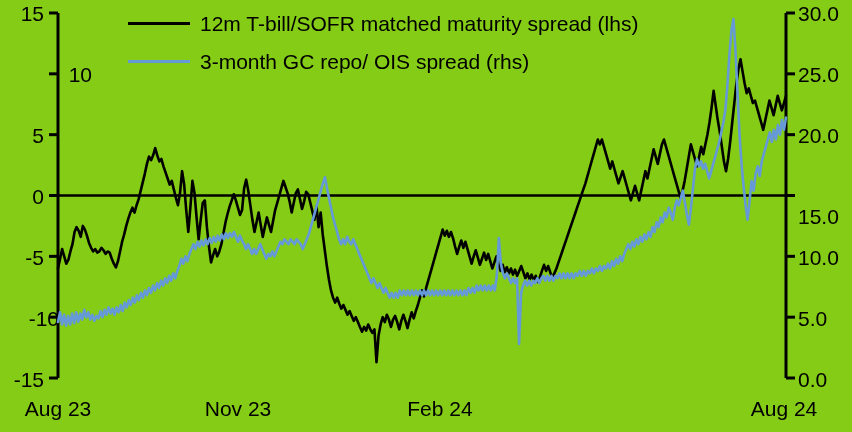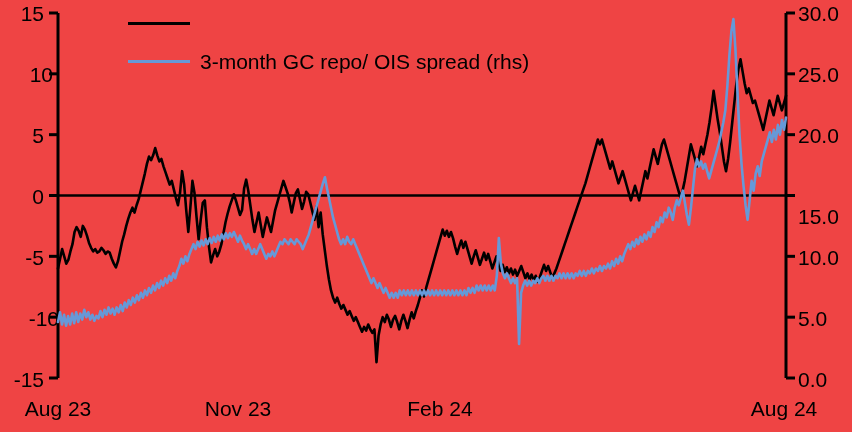--- a/index.html
+++ b/index.html
@@ -1,34 +1,34 @@
 <!DOCTYPE html>
 <html><head>
 <meta charset="utf-8">
 <style>
   html,body{margin:0;padding:0;background:#ffffff;}
   body{width:852px;height:432px;overflow:hidden;font-family:"Liberation Sans",sans-serif;}
-  #chart-root{position:relative;width:852px;height:432px;background:#ef4444;}
+  #chart-root{position:relative;width:852px;height:432px;background:#84cc16;}
   .tick-label{position:absolute;font-size:21px;color:#000;white-space:nowrap;line-height:1;}
   .ylabel-left{text-align:right;}
   .ylabel-right{text-align:left;}
   .xlabel{text-align:center;}
   .legend{position:absolute;left:128px;top:8px;}
   .legend-row{display:flex;align-items:center;height:30px;margin-bottom:8px;}
   .legend-swatch{width:62px;height:0;border-top-style:solid;margin-right:10px;}
   .legend-text{font-size:21px;color:#000;white-space:nowrap;line-height:1;}
   svg{position:absolute;left:0;top:0;}
 </style>
 </head>
 <body>
 
 <div id="chart-root">
 
   <div class="tick-label ylabel-left" style="left:0px;top:3px;width:44px;">15</div>
-  <div class="tick-label ylabel-left" style="left:9px;top:64px;width:44px;">10</div>
+  <div class="tick-label ylabel-left" style="left:0px;top:64px;width:44px;padding-left:48px;">10</div>
   <div class="tick-label ylabel-left" style="left:0px;top:125px;width:44px;">5</div>
   <div class="tick-label ylabel-left" style="left:0px;top:186px;width:44px;">0</div>
   <div class="tick-label ylabel-left" style="left:0px;top:247px;width:44px;">-5</div>
   <div class="tick-label ylabel-left" style="left:8px;top:308px;width:44px;padding-left:7px;">-10</div>
   <div class="tick-label ylabel-left" style="left:0px;top:369px;width:44px;">-15</div>
 
   <div class="tick-label ylabel-right" style="left:798px;top:3px;">30.0</div>
   <div class="tick-label ylabel-right" style="left:798px;top:64px;">25.0</div>
   <div class="tick-label ylabel-right" style="left:798px;top:125px;">20.0</div>
   <div class="tick-label ylabel-right" style="left:798px;top:186px;margin-top:20px;">15.0</div>
@@ -37,20 +37,21 @@
   <div class="tick-label ylabel-right" style="left:798px;top:369px;">0.0</div>
 
   <div class="tick-label xlabel" style="left:2px;top:398px;width:112px;">Aug 23</div>
   <div class="tick-label xlabel" style="left:182px;top:398px;width:112px;">Nov 23</div>
   <div class="tick-label xlabel" style="left:384px;top:398px;width:112px;">Feb 24</div>
   <div class="tick-label xlabel" style="left:728px;top:398px;width:112px;">Aug 24</div>
 
   <div class="legend">
     <div class="legend-row">
       <span class="legend-swatch" style="border-top-width:3px;border-top-color:#000000;"></span>
+      <span class="legend-text">12m T-bill/SOFR matched maturity spread (lhs)</span>
     </div>
     <div class="legend-row">
       <span class="legend-swatch" style="border-top-width:3px;border-top-color:#6699d8;"></span>
       <span class="legend-text">3-month GC repo/ OIS spread (rhs)</span>
     </div>
   </div>
 
   <svg id="plot-svg" width="852" height="432">
     <g id="axes-layer">
         <line x1="58" y1="13" x2="58" y2="378" stroke="#000" stroke-width="3"></line>

